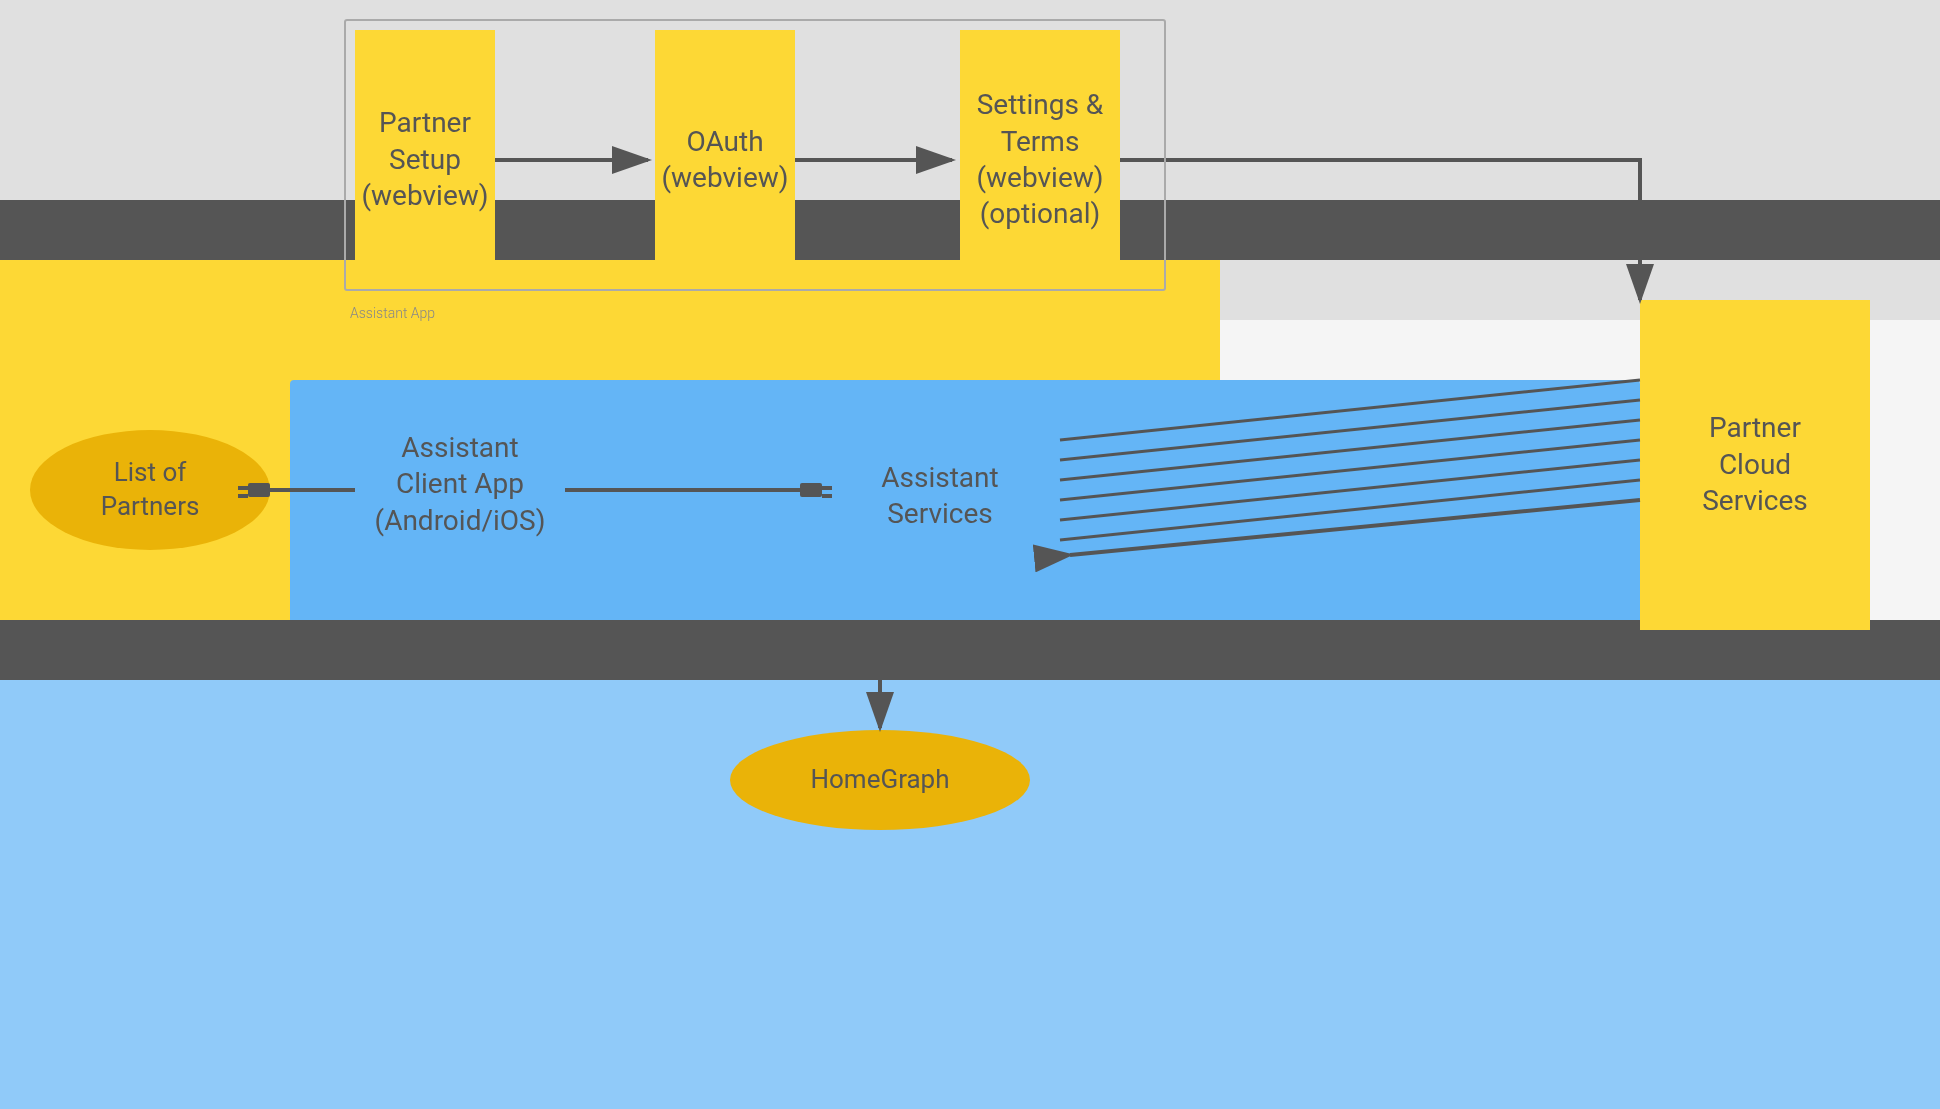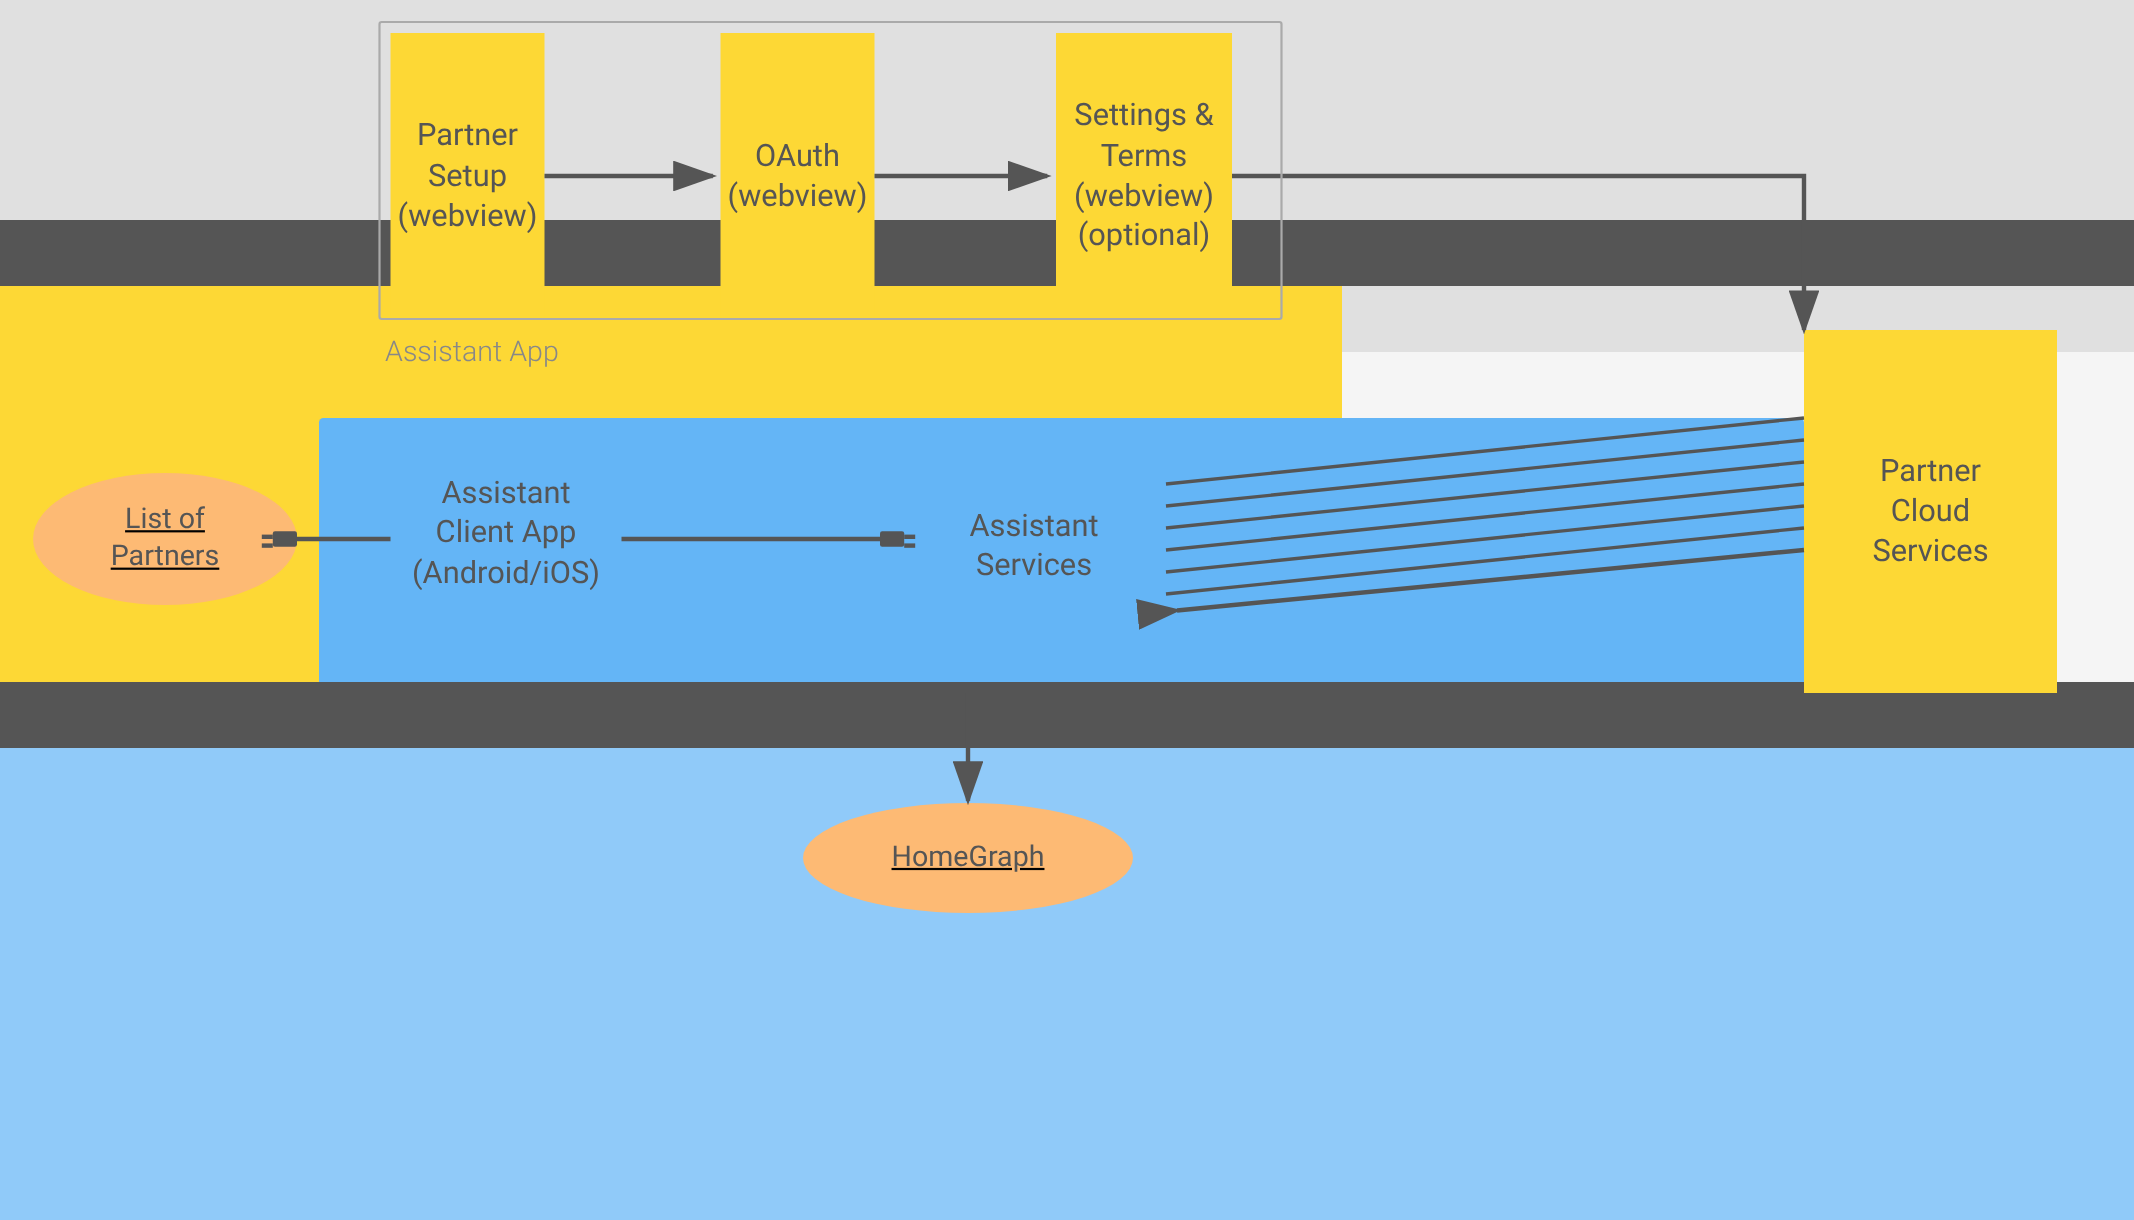--- a/index.html
+++ b/index.html
@@ -124,28 +124,27 @@
     .box-partner-cloud {
       left: 1640px;
       top: 300px;
       width: 230px;
       height: 330px;
     }
 
     
     .ellipse {
       position: absolute;
-      background: #fdba74;
+      background: #eab308;
       border-radius: 50%;
       z-index: 10;
       display: flex;
       align-items: center;
       justify-content: center;
       text-align: center;
-      text-decoration: underline;
     }
 
     .ellipse-text {
       font-size: 26px;
       color: #555;
       font-weight: 400;
       line-height: 1.3;
     }
 
     
@@ -167,21 +166,21 @@
       width: 1940px;
       height: 1109px;
       z-index: 16;
       pointer-events: none;
     }
 
     
     .section-label {
       position: absolute;
       z-index: 20;
-      font-size: 26px;
+      font-size: 14px;
       color: #888;
       font-weight: 300;
       text-align: left;
     }
 
   </style>
 </head>
 <body>
 
 <div class="bg-top-gray"></div>

